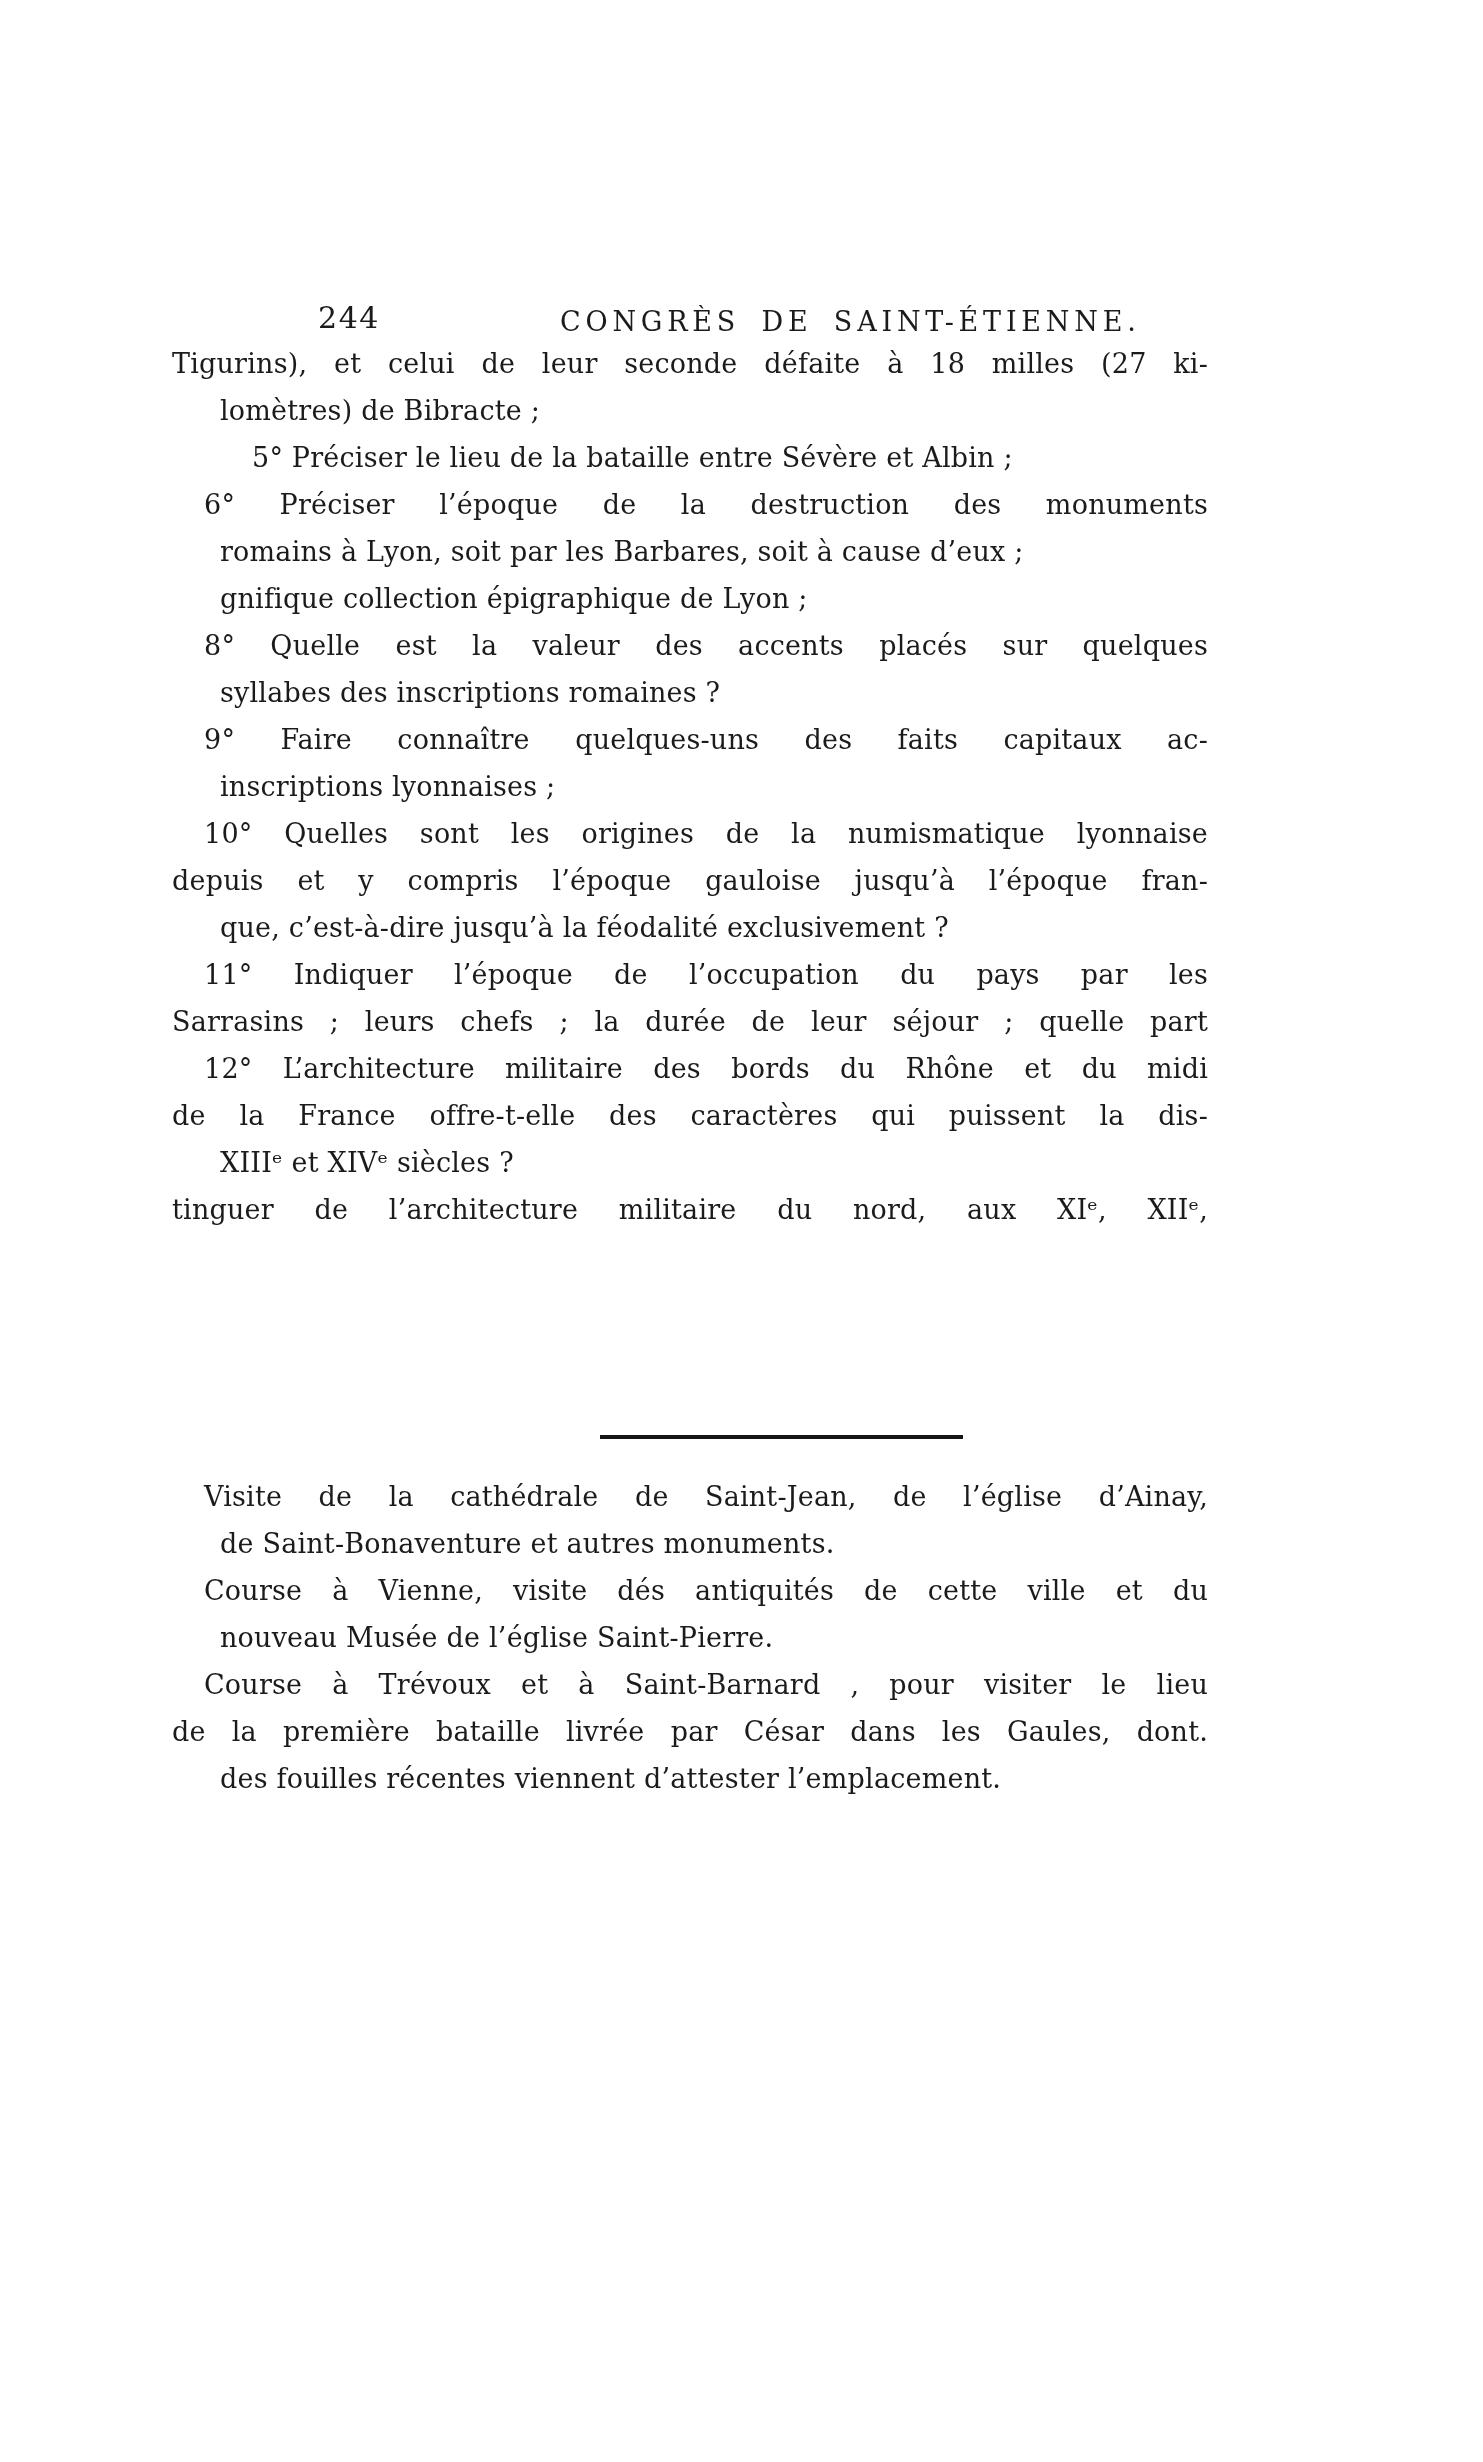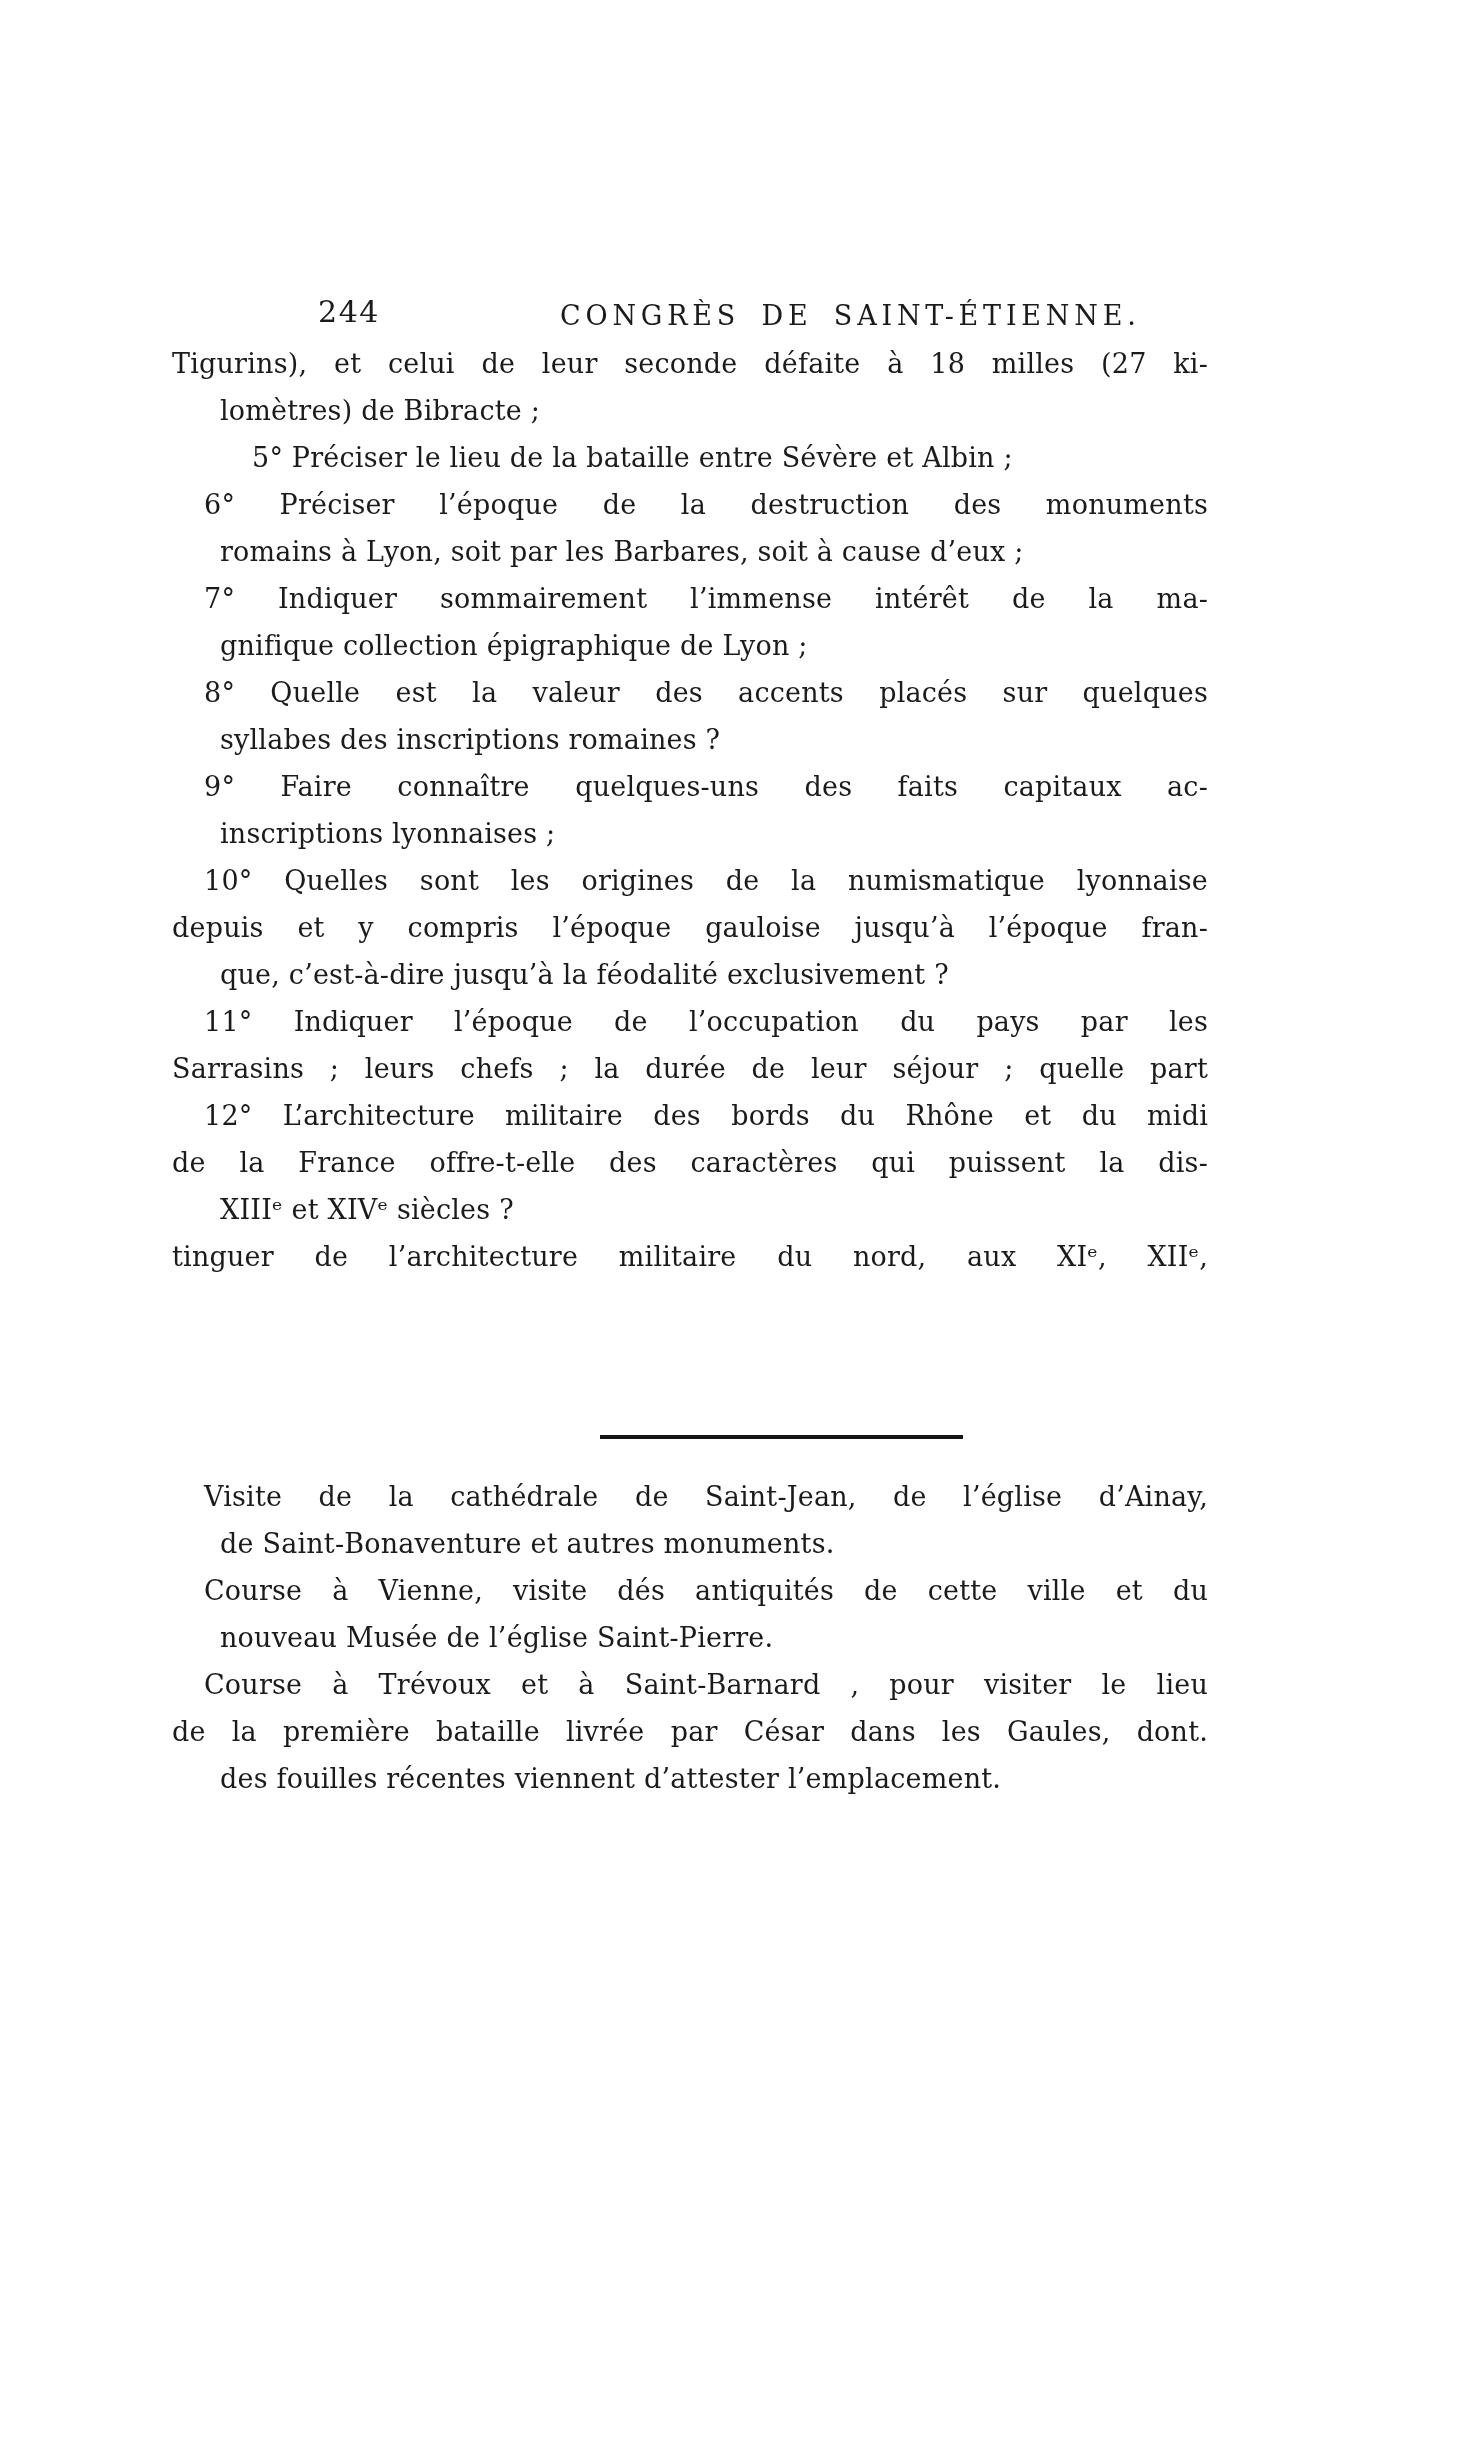--- a/index.html
+++ b/index.html
@@ -13,21 +13,21 @@
     height: 2462px;
     margin: 0 auto;
     background: #ffffff;
     color: #1b1b1b;
     font-family: "DejaVu Serif", "Liberation Serif", serif;
     overflow: hidden;
   }
   
   .running-head {
     position: absolute;
-    top: 294px;
+    top: 300px;
     left: 0;
     width: 1483px;
     height: 40px;
   }
   .page-num {
     position: absolute;
     left: 318px;
     top: 0;
     font-size: 30px;
     letter-spacing: 1.6px;
@@ -97,21 +97,20 @@
     <span class="head-title">CONGRÈS DE SAINT-ÉTIENNE.</span>
   </header>
 
   <main class="text-block">
     <div id="body-lines" class="questions">
         <div class="line">Tigurins), et celui de leur seconde défaite à 18 milles (27 ki-</div>
         <div class="line last">lomètres) de Bibracte ;</div>
         <div class="line indent last">5° Préciser le lieu de la bataille entre Sévère et Albin ;</div>
         <div class="line indent">6° Préciser l’époque de la destruction des monuments</div>
         <div class="line last">romains à Lyon, soit par les Barbares, soit à cause d’eux ;</div>
-        <div class="line indent">7° Indiquer sommairement l’immense intérêt de la ma-</div>
         <div class="line last">gnifique collection épigraphique de Lyon ;</div>
         <div class="line indent">8° Quelle est la valeur des accents placés sur quelques</div>
         <div class="line last">syllabes des inscriptions romaines ?</div>
         <div class="line indent">9° Faire connaître quelques-uns des faits capitaux ac-</div>
         <div class="line last">inscriptions lyonnaises ;</div>
         <div class="line indent">10° Quelles sont les origines de la numismatique lyonnaise</div>
         <div class="line">depuis et y compris l’époque gauloise jusqu’à l’époque fran-</div>
         <div class="line last">que, c’est-à-dire jusqu’à la féodalité exclusivement ?</div>
         <div class="line indent">11° Indiquer l’époque de l’occupation du pays par les</div>
         <div class="line">Sarrasins ; leurs chefs ; la durée de leur séjour ; quelle part</div>

